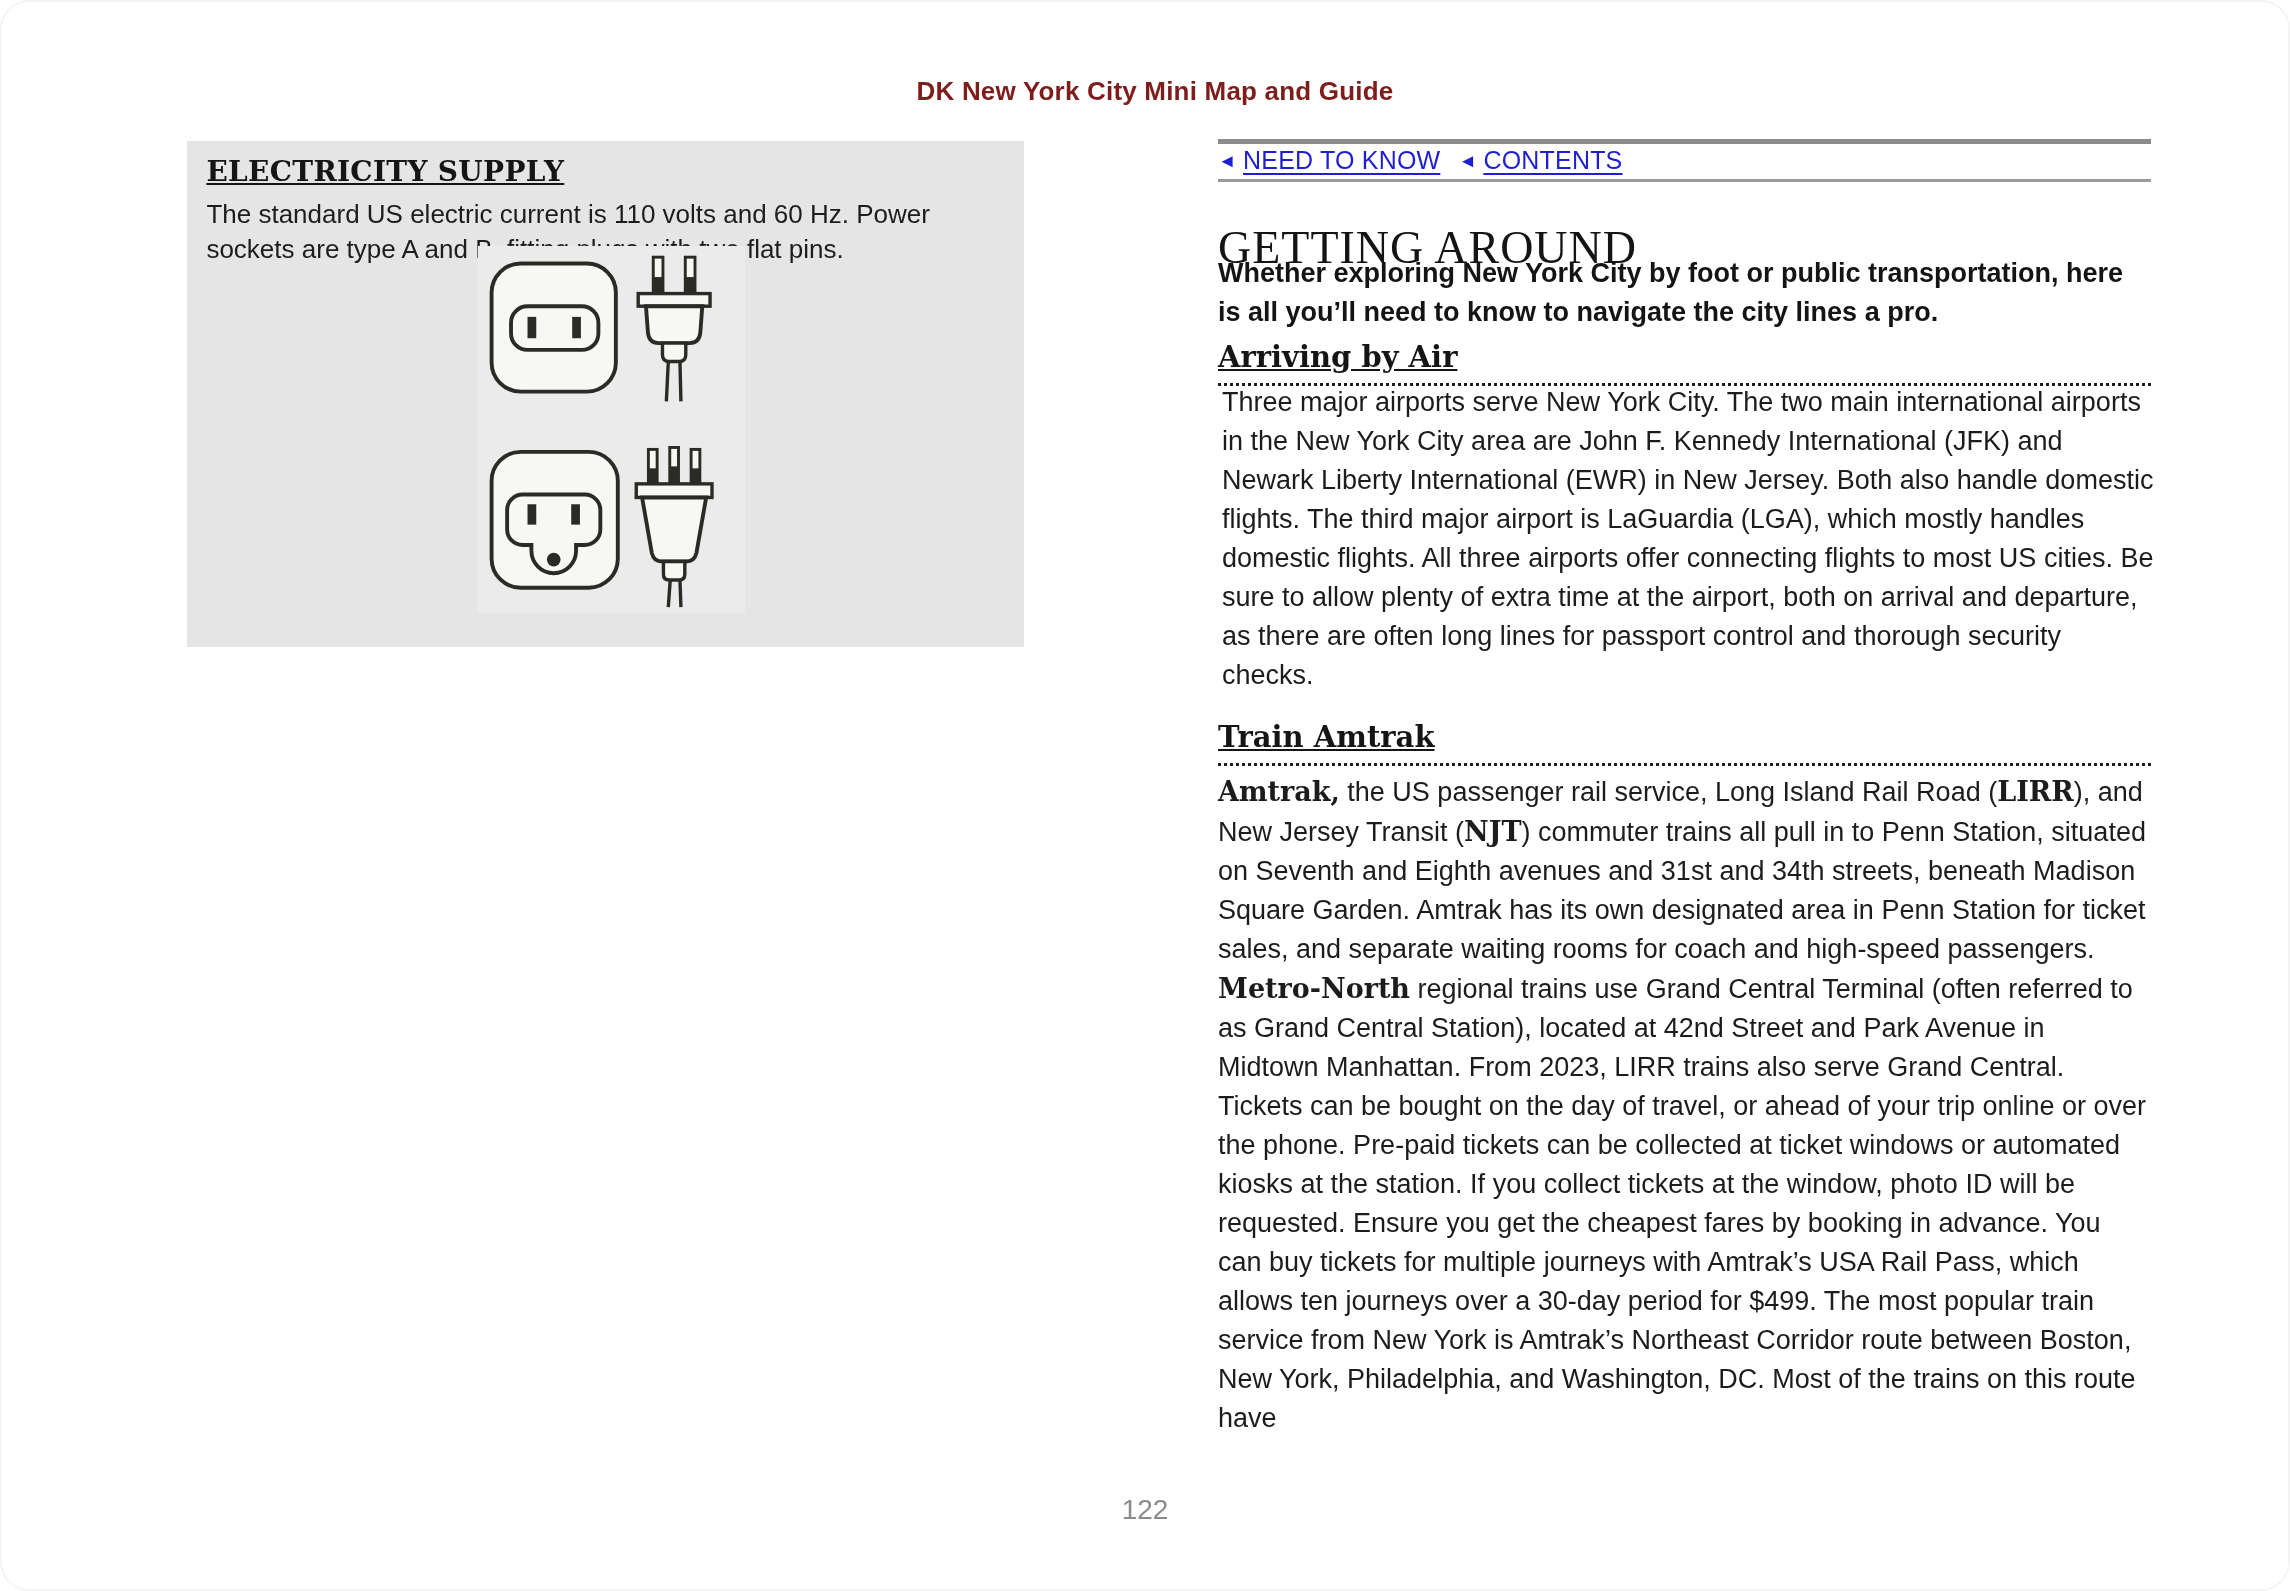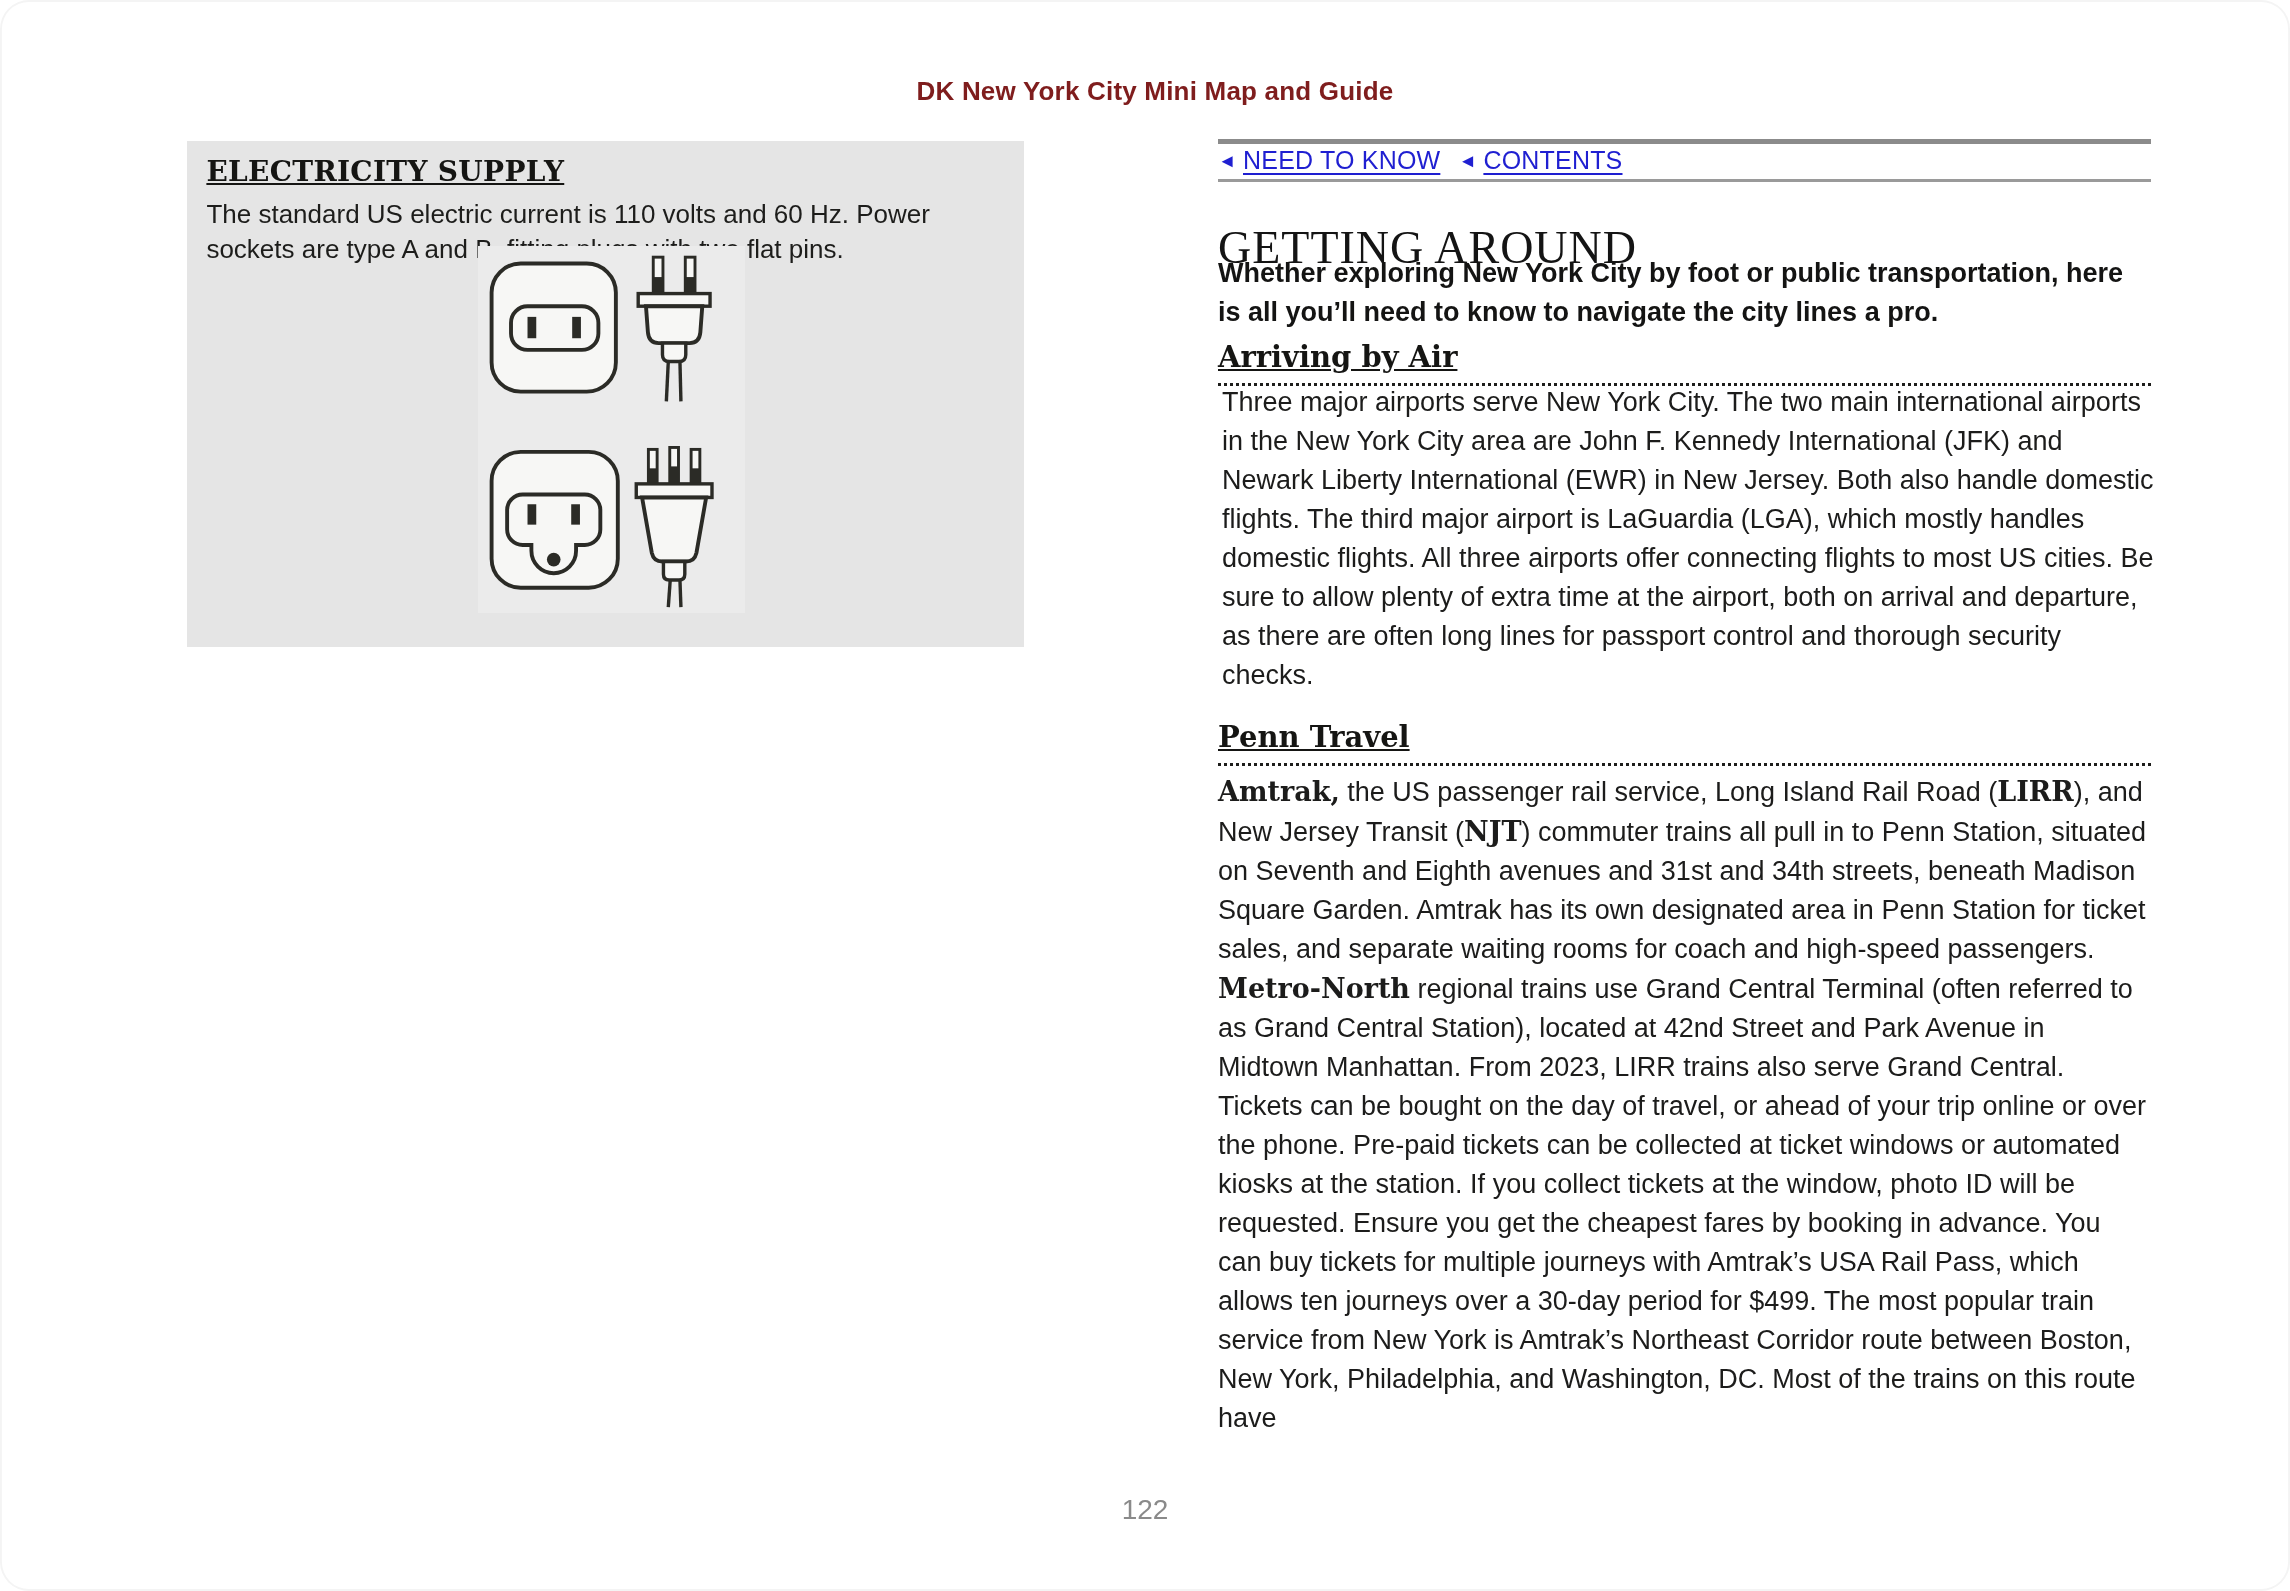--- a/index.html
+++ b/index.html
@@ -114,20 +114,20 @@
     </div>
     <div class="rule-thin"></div>
 
     <h1 class="page-heading">GETTING AROUND</h1>
 
     <p class="intro">Whether exploring New York City by foot or public transportation, here is all you’ll need to know to navigate the city lines a pro.</p>
 
     <h2 class="section-head sec1-head slab">Arriving by Air</h2>
     <p class="sec1-body">Three major airports serve New York City. The two main international airports in the New York City area are John F. Kennedy International (JFK) and Newark Liberty International (EWR) in New Jersey. Both also handle domestic flights. The third major airport is LaGuardia (LGA), which mostly handles domestic flights. All three airports offer connecting flights to most US cities. Be sure to allow plenty of extra time at the airport, both on arrival and departure, as there are often long lines for passport control and thorough security checks.</p>
 
-    <h2 class="section-head sec2-head slab">Penn Travel</h2>
+    <h2 class="section-head sec2-head slab">Train Amtrak</h2>
     <p class="sec2-body"><b>Amtrak,</b><span> the US passenger rail service, Long Island Rail Road (</span><b>LIRR</b><span>), and New Jersey Transit (</span><b>NJT</b><span>) commuter trains all pull in to Penn Station, situated on Seventh and Eighth avenues and 31st and 34th streets, beneath Madison Square Garden. Amtrak has its own designated area in Penn Station for ticket sales, and separate waiting rooms for coach and high-speed passengers. </span><b>Metro-North</b><span> regional trains use Grand Central Terminal (often referred to as Grand Central Station), located at 42nd Street and Park Avenue in Midtown Manhattan. From 2023, LIRR trains also serve Grand Central. Tickets can be bought on the day of travel, or ahead of your trip online or over the phone. Pre-paid tickets can be collected at ticket windows or automated kiosks at the station. If you collect tickets at the window, photo ID will be requested. Ensure you get the cheapest fares by booking in advance. You can buy tickets for multiple journeys with Amtrak’s USA Rail Pass, which allows ten journeys over a 30-day period for $499. The most popular train service from New York is Amtrak’s Northeast Corridor route between Boston, New York, Philadelphia, and Washington, DC. Most of the trains on this route have</span></p>
   </div>
 
   <div class="page-number">122</div>
 
 </div>
 
 
 </body></html>

